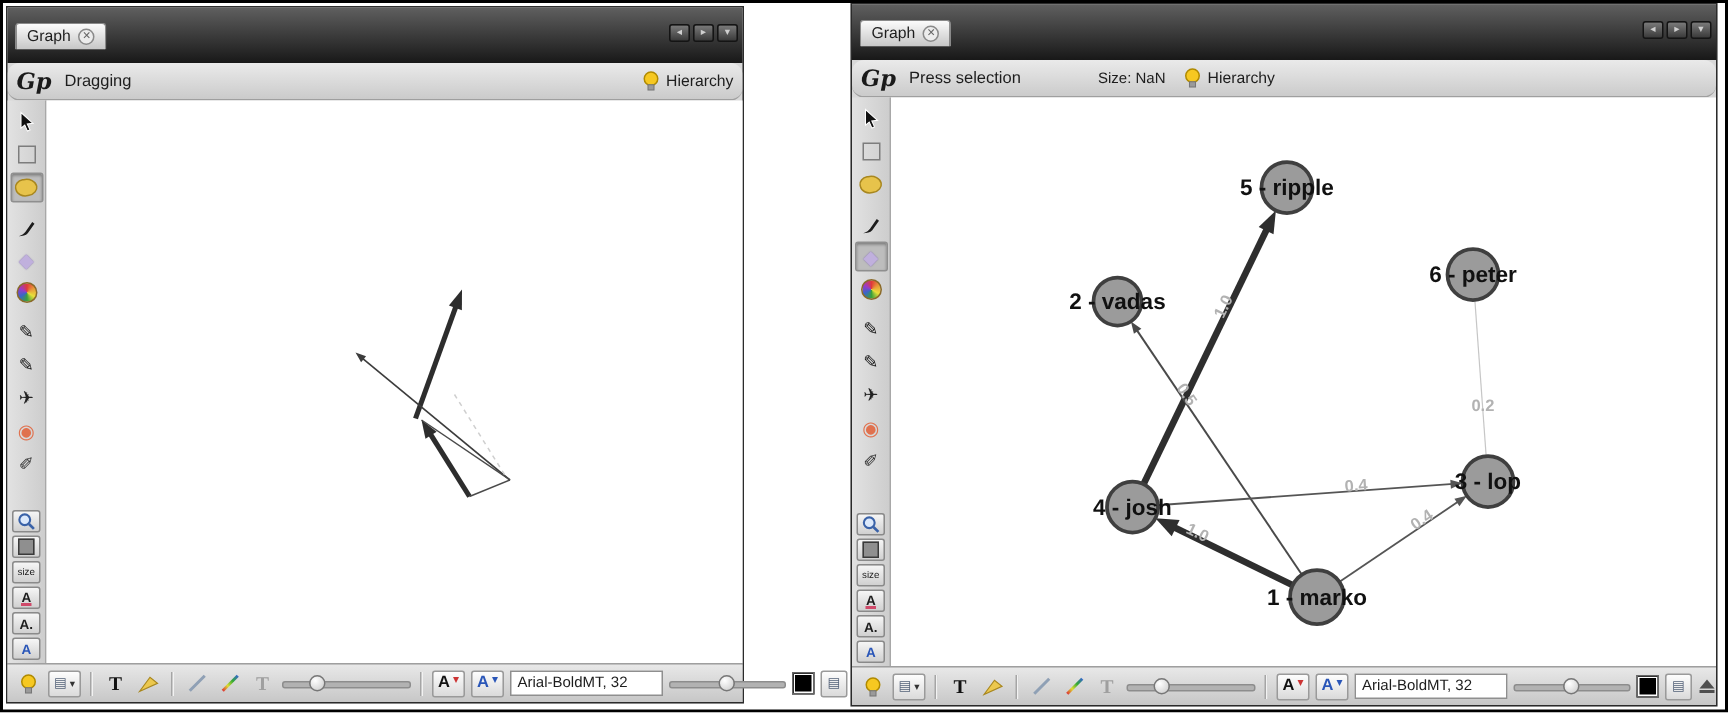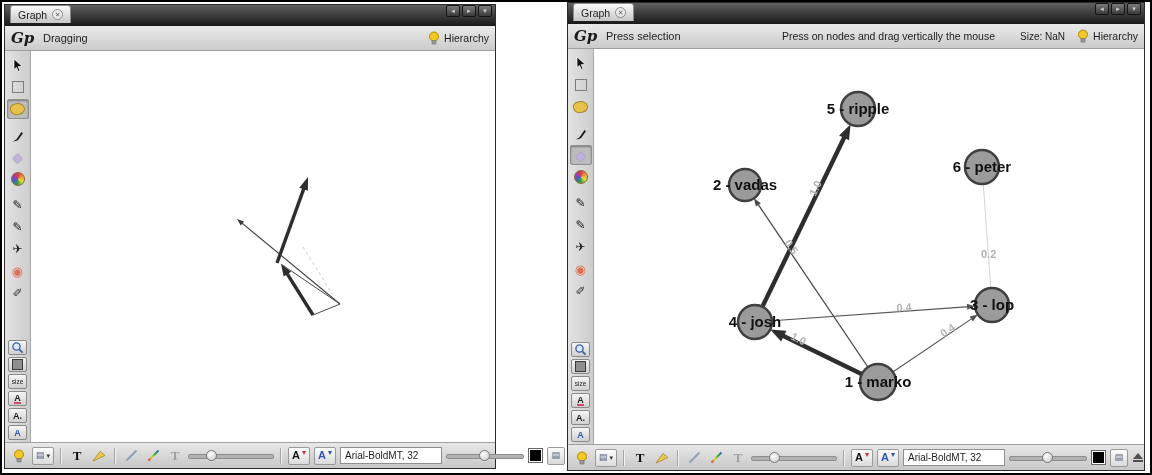--- a/index.html
+++ b/index.html
@@ -2,27 +2,27 @@
 <html><head>
 <meta charset="utf-8">
 <style>
   html,body{margin:0;padding:0;}
   body{width:1152px;height:475px;background:#fff;font-family:"Liberation Sans",sans-serif;position:relative;overflow:hidden;}
   .frame{position:absolute;inset:0;border:2px solid #000;box-sizing:border-box;pointer-events:none;}
   .win{position:absolute;display:flex;flex-direction:column;border:1px solid #2b2b2b;background:#d8d8d8;box-sizing:border-box;}
   #win0{left:4px;top:4px;width:492px;height:465px;}
   #win1{left:567px;top:2px;width:578px;height:469px;}
 
-  .tabbar{height:21px;background:linear-gradient(#5f5f5f,#181818);display:flex;align-items:flex-start;padding:0 3px;flex:none;}
+  .tabbar{height:21px;background:linear-gradient(#5f5f5f,#181818);display:flex;align-items:center;padding:8px 3px;flex:none;}
   .tab{height:17px;display:flex;align-items:center;gap:5px;background:linear-gradient(#fbfbfb,#c6c6c6);border:1px solid #8a8a8a;border-bottom:none;border-radius:3px 3px 0 0;padding:0 7px;font-size:10.5px;color:#1d1d1d;margin-left:2px;}
   .tab-close{width:11px;height:11px;border:1px solid #8a8a8a;border-radius:50%;font-size:7px;line-height:9px;text-align:center;color:#666;background:#ececec;box-sizing:border-box;}
   .tab-controls{margin-left:auto;display:flex;gap:2px;margin-bottom:4px;}
   .tab-ctl{width:14px;height:12px;background:linear-gradient(#7a7a7a,#3a3a3a);border:1px solid #141414;border-radius:2px;color:#cfcfcf;font-size:7px;line-height:10px;text-align:center;box-sizing:border-box;}
 
-  .toolbar{height:24px;background:linear-gradient(#eaeaea,#cbcbcb);border-bottom:1px solid #9f9f9f;display:flex;align-items:center;padding:0 6px;gap:8px;flex:none;}
+  .toolbar{height:24px;background:linear-gradient(#eaeaea,#cbcbcb);border-bottom:1px solid #9f9f9f;display:flex;align-items:center;padding:0 6px;gap:8px;flex:none;border-radius:8px;}
   .logo{font-family:"DejaVu Serif",serif;font-style:italic;font-weight:bold;font-size:15px;color:#1a1a1a;width:24px;flex:none;}
   .status{font-size:11px;color:#1d1d1d;min-width:118px;}
   .hint{font-size:10.5px;color:#1d1d1d;flex:1;white-space:nowrap;overflow:hidden;}
   #win1 .hint{padding-left:50px;}
   .size-label{font-size:10px;color:#1d1d1d;margin-right:4px;white-space:nowrap;}
   .hierarchy{display:flex;align-items:center;gap:4px;font-size:10.5px;color:#1d1d1d;white-space:nowrap;}
 
   .main{flex:1;display:flex;min-height:0;}
   .toolstrip{width:26px;background:linear-gradient(90deg,#e2e2e2,#cdcdcd);border-right:1px solid #a8a8a8;display:flex;flex-direction:column;align-items:center;padding:3px 0 2px;box-sizing:border-box;flex:none;}
   .tool{width:20px;height:18px;display:flex;align-items:center;justify-content:center;border:1px solid transparent;border-radius:2px;margin:1px 0;font-size:12px;line-height:1;}
@@ -259,21 +259,20 @@
     </div>
     <div class="tab-controls">
       <span class="tab-ctl">◂</span>
       <span class="tab-ctl">▸</span>
       <span class="tab-ctl">▾</span>
     </div>
   </div>
   <div class="toolbar">
     <span class="logo">Gp</span>
     <span class="status">Press selection</span>
-    <span class="hint">Press on nodes and drag vertically the mouse</span>
     <span class="size-label">Size: NaN</span>
     <span class="hierarchy">
       <svg width="12" height="14">
           <circle cx="6" cy="5.5" r="4.5" fill="#f6c821" stroke="#b08a00"></circle>
           <rect x="4" y="9.5" width="4" height="3.5" fill="#9a9a9a" stroke="#777" stroke-width="0.7"></rect>
         </svg>
       <span>Hierarchy</span>
     </span>
   </div>
   <div class="main">

